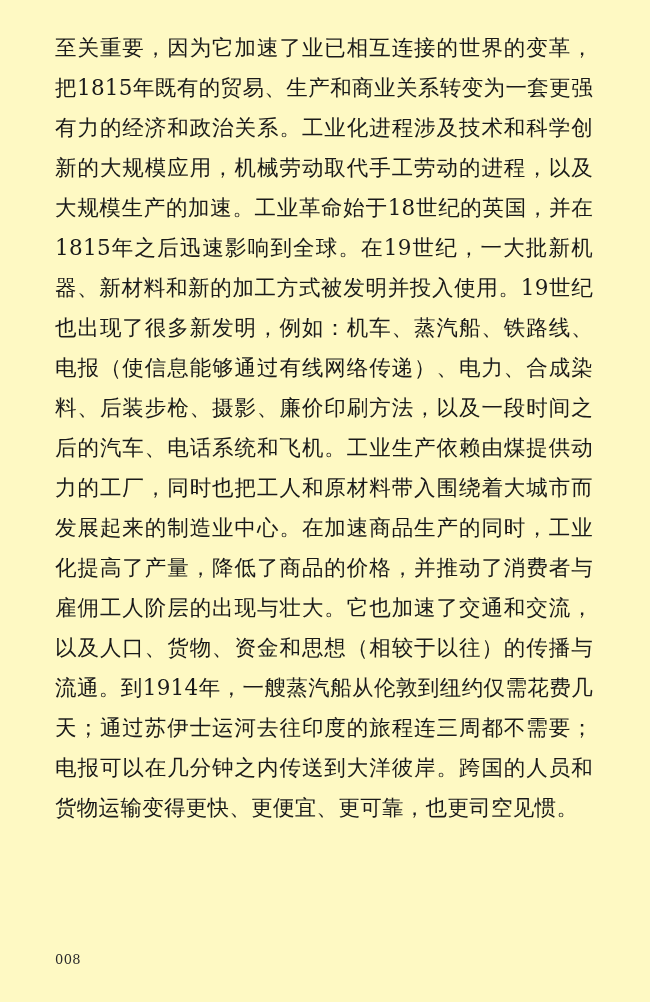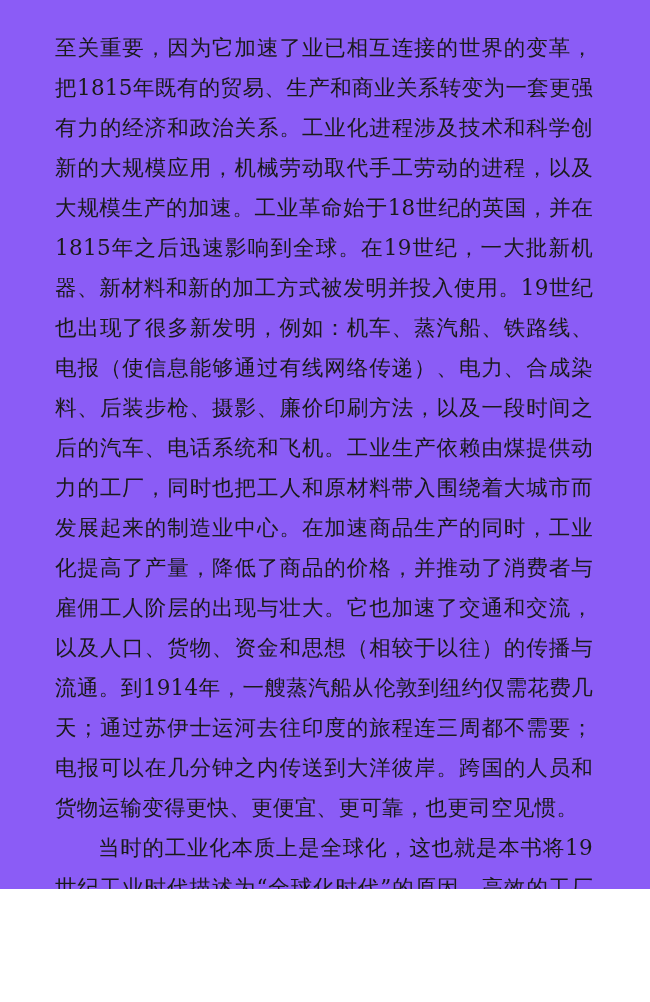--- a/index.html
+++ b/index.html
@@ -3,22 +3,22 @@
 <meta charset="utf-8">
 <style>
   html, body {
     margin: 0;
     padding: 0;
     background: #ffffff;
   }
   .page {
     position: relative;
     width: 650px;
-    height: 889px;
-    background: #8b5cf6;
+    height: 1002px;
+    background: #fef9c3;
     overflow: hidden;
     box-sizing: border-box;
   }
   .content {
     position: absolute;
     left: 55px;
     top: 28px;
     width: 538px;
   }
   .para {
@@ -61,20 +61,19 @@
     letter-spacing: 0.5px;
   }
 </style>
 </head>
 <body>
 
 <div class="page">
 
   <div class="content">
     <p class="para">至关重要，因为它加速了业已相互连接的世界的变革，把1815年既有的贸易、生产和商业关系转变为一套更强有力的经济和政治关系。工业化进程涉及技术和科学创新的大规模应用，机械劳动取代手工劳动的进程，以及大规模生产的加速。工业革命始于18世纪的英国，并在1815年之后迅速影响到全球。在19世纪，一大批新机器、新材料和新的加工方式被发明并投入使用。19世纪也出现了很多新发明，例如：机车、蒸汽船、铁路线、电报（使信息能够通过有线网络传递）、电力、合成染料、后装步枪、摄影、廉价印刷方法，以及一段时间之后的汽车、电话系统和飞机。工业生产依赖由煤提供动力的工厂，同时也把工人和原材料带入围绕着大城市而发展起来的制造业中心。在加速商品生产的同时，工业化提高了产量，降低了商品的价格，并推动了消费者与雇佣工人阶层的出现与壮大。它也加速了交通和交流，以及人口、货物、资金和思想（相较于以往）的传播与流通。到1914年，一艘蒸汽船从伦敦到纽约仅需花费几天；通过苏伊士运河去往印度的旅程连三周都不需要；电报可以在几分钟之内传送到大洋彼岸。跨国的人员和货物运输变得更快、更便宜、更可靠，也更司空见惯。</p>
-    <p class="para indent">当时的工业化本质上是全球化，这也就是本书将19世纪工业时代描述为“全球化时代”的原因。高效的工厂生产仰</p>
   </div>
 
   <div class="footer">
     <span class="folio">008</span>
   </div>
 
 </div>
 
 </body></html>

